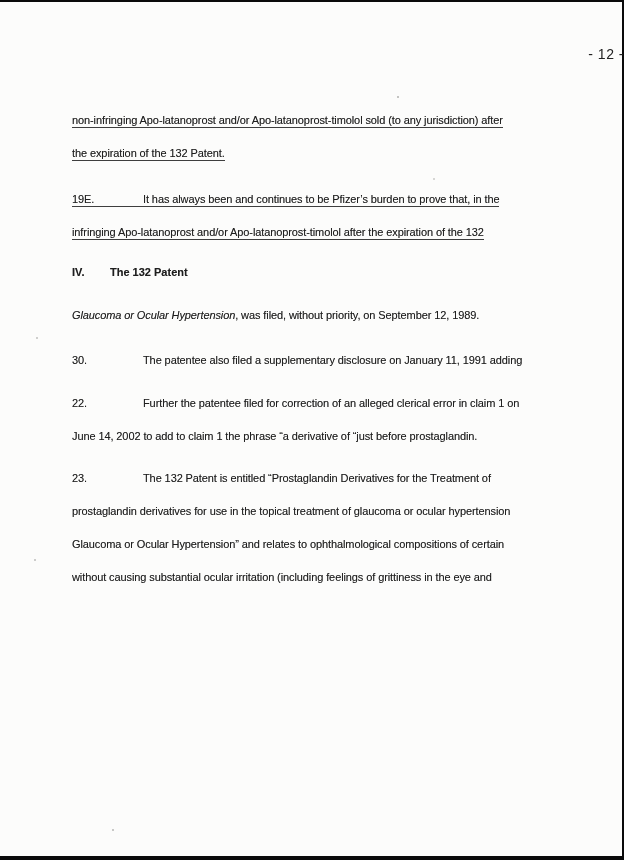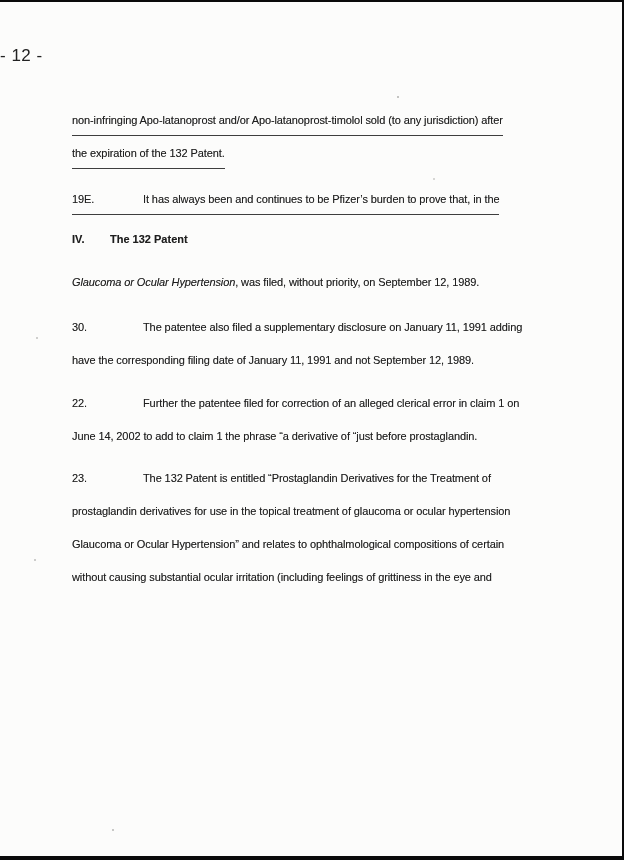--- a/index.html
+++ b/index.html
@@ -35,22 +35,22 @@
     box-shadow:
       397px 96px 0 0 #c4c4c2,
       36px 337px 0 0 #cfcfcd,
       34px 559px 0 0 #cccccb,
       112px 829px 0 0 #c8c8c6,
       433px 178px 0 0 #d6d6d4;
   }
   #page-number {
     position: absolute;
     top: 46px; left: 0; right: 0;
-    text-align: left;
-    font-size: 17px;
+    text-align: right;
+    font-size: 14px;
     letter-spacing: 0.5px;
     color: #222;
   }
   #doc-body {
     position: absolute;
     top: 98px;
     left: 72px;
     width: 470px;
   }
   .paragraph { margin: 0; }
@@ -62,21 +62,21 @@
   }
   .line-inner {
     display: inline-block;
     line-height: 14px;
     font-size: 11px;
     letter-spacing: -0.1px;
     text-shadow: 0 0 0.5px rgba(30,30,30,0.45);
   }
   .underlined .line-inner {
     border-bottom: 1px solid rgba(28,28,28,0.85);
-    padding-bottom: 8px;
+    padding-bottom: 0;
   }
   .marker { display: inline-block; width: 71px; }
   .heading .marker { width: 38px; }
   .heading .line-inner { font-weight: 700; letter-spacing: 0; }
   .it { font-style: italic; }
   
   .para-clause-19e   { margin-top: 13px; }
   .para-heading-iv   { margin-top: 7px; text-decoration: underline; }
   .para-clause-20    { margin-top: 10px; }
   .para-clause-21    { margin-top: 12px; }
@@ -94,30 +94,30 @@
 
   <div id="page-number">- 12 -</div>
 
   <div id="doc-body">
       <div class="paragraph underlined para-continuation-clause">
         <div class="line"><span class="line-inner"><span>non-infringing Apo-latanoprost and/or Apo-latanoprost-timolol sold (to any jurisdiction) after</span></span></div>
         <div class="line"><span class="line-inner"><span>the expiration of the 132 Patent.</span></span></div>
       </div>
       <div class="paragraph underlined para-clause-19e">
         <div class="line"><span class="line-inner"><span class="marker">19E.</span><span>It has always been and continues to be Pfizer’s burden to prove that, in the</span></span></div>
+        <div class="line"><span class="line-inner"><span>infringing Apo-latanoprost and/or Apo-latanoprost-timolol after the expiration of the 132</span></span></div>
       </div>
       <div class="paragraph heading para-heading-iv">
         <div class="line"><span class="line-inner"><span class="marker">IV.</span><span>The 132 Patent</span></span></div>
       </div>
       <div class="paragraph normal para-clause-20">
         <div class="line"><span class="line-inner"><span class="it">Glaucoma or Ocular Hypertension</span><span>, was filed, without priority, on September 12, 1989.</span></span></div>
       </div>
       <div class="paragraph normal para-clause-21">
         <div class="line"><span class="line-inner"><span class="marker">30.</span><span>The patentee also filed a supplementary disclosure on January 11, 1991 adding</span></span></div>
-        <div class="line"><span class="line-inner"><span>have the corresponding filing date of January 11, 1991 and not September 12, 1989.</span></span></div>
       </div>
       <div class="paragraph normal para-clause-22">
         <div class="line"><span class="line-inner"><span class="marker">22.</span><span>Further the patentee filed for correction of an alleged clerical error in claim 1 on</span></span></div>
         <div class="line"><span class="line-inner"><span>June 14, 2002 to add to claim 1 the phrase “a derivative of “just before prostaglandin.</span></span></div>
       </div>
       <div class="paragraph normal para-clause-23">
         <div class="line"><span class="line-inner"><span class="marker">23.</span><span>The 132 Patent is entitled “Prostaglandin Derivatives for the Treatment of</span></span></div>
         <div class="line"><span class="line-inner"><span>prostaglandin derivatives for use in the topical treatment of glaucoma or ocular hypertension</span></span></div>
         <div class="line"><span class="line-inner"><span>Glaucoma or Ocular Hypertension” and relates to ophthalmological compositions of certain</span></span></div>
         <div class="line"><span class="line-inner"><span>without causing substantial ocular irritation (including feelings of grittiness in the eye and</span></span></div>

